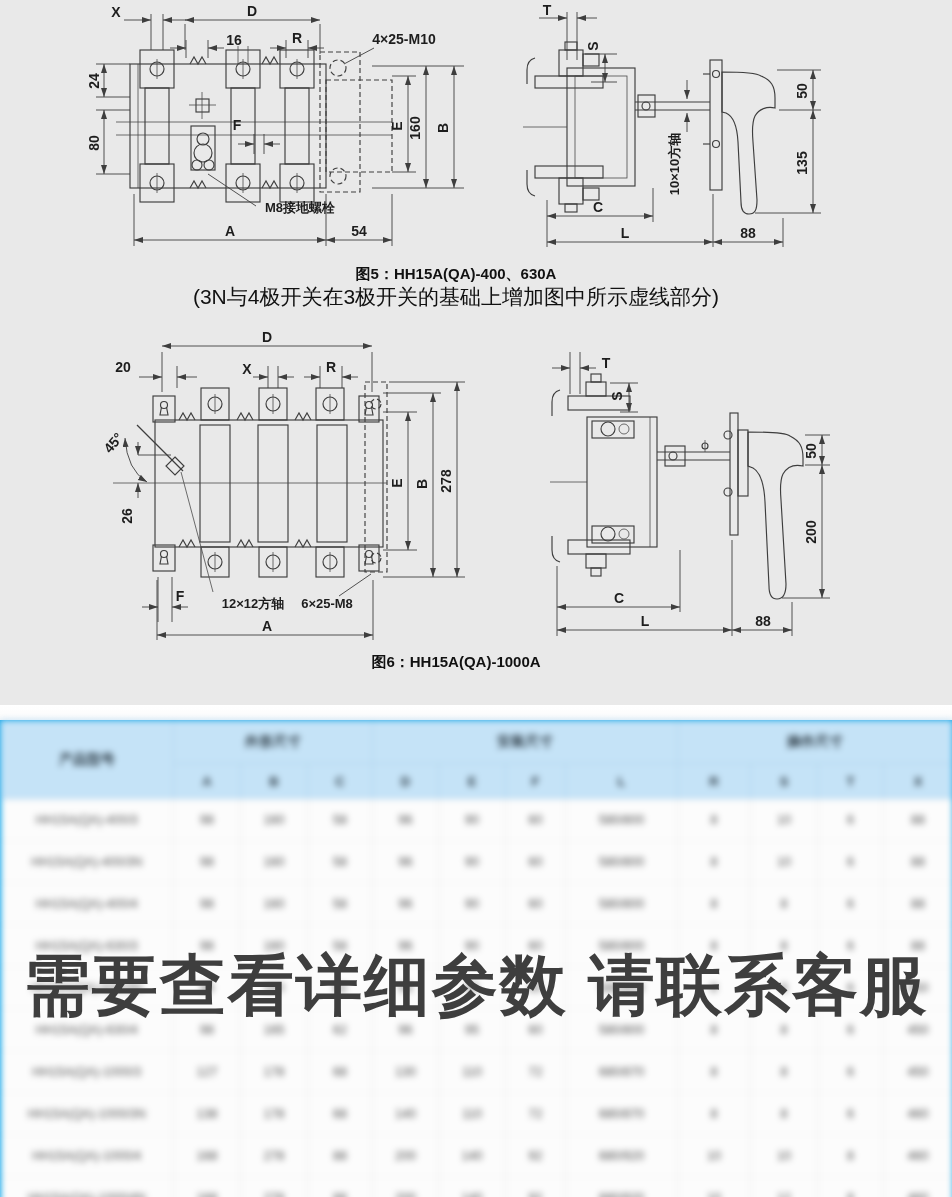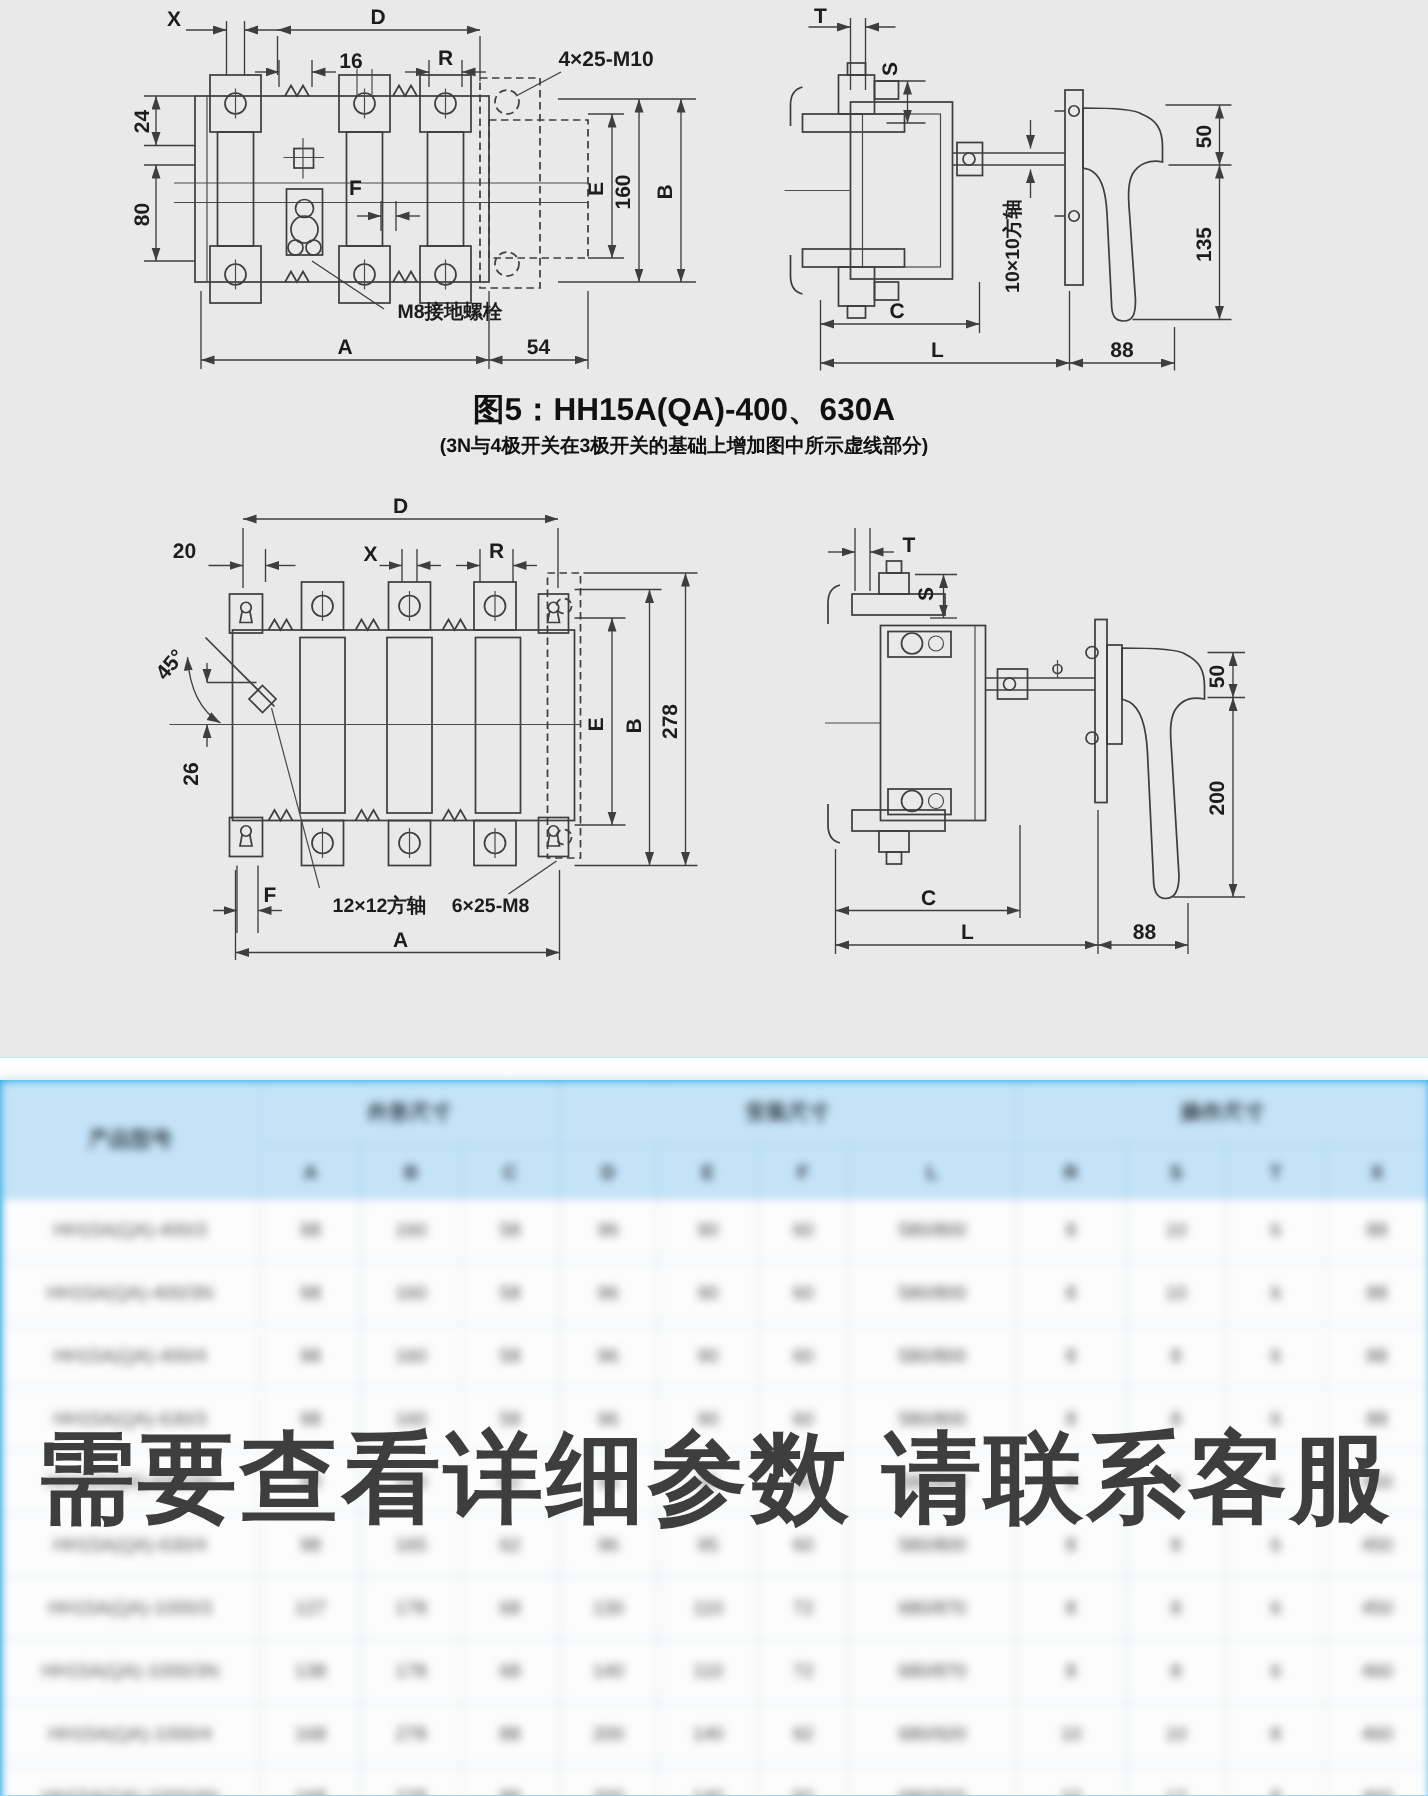--- a/index.html
+++ b/index.html
@@ -7,22 +7,22 @@
   .page{position:relative;width:952px;height:1197px;background:#ffffff;overflow:hidden;}
   .drawings{position:absolute;top:0;left:0;width:952px;height:705px;background:#e9e9e9;}
   .fig{position:absolute;}
   svg .ln{stroke:#3e3e3e;fill:none;stroke-width:1.15;}
   svg .thin{stroke:#4a4a4a;fill:none;stroke-width:0.8;}
   svg .dm{stroke:#3e3e3e;fill:none;stroke-width:0.9;}
   svg .dsh{stroke-dasharray:5 3;}
   svg text{font:bold 14px "Liberation Sans","DejaVu Sans",sans-serif;fill:#1d1d1d;text-anchor:middle;}
   svg text.cjk{font-size:13px;}
   .caption{position:absolute;left:0;width:952px;padding-right:40px;box-sizing:border-box;text-align:center;color:#111;}
-  .caption .t1{font-size:21px;font-weight:bold;line-height:24px;}
-  .caption .t2{font-size:13px;font-weight:bold;line-height:21px;}
+  .caption .t1{font-size:15px;font-weight:bold;line-height:24px;}
+  .caption .t2{font-size:21px;font-weight:normal;line-height:21px;}
   .table-area{position:absolute;top:705px;left:0;width:952px;height:632px;background:#0ea5e9;}
   .gap-band{position:absolute;top:0;left:0;right:0;height:15px;background:linear-gradient(#ffffff,#fbfbfb);}
   .blur-wrap{position:absolute;top:15px;left:0;right:0;bottom:0;filter:blur(3px);}
   table.spec{border-collapse:collapse;width:952px;table-layout:fixed;}
   table.spec th{background:#c5e3f7;color:#2e3c46;font-weight:bold;border:1px solid #aed3ec;}
   table.spec .grp{height:40px;font-size:14px;}
   table.spec .sub{height:32px;font-size:13px;}
   table.spec .prod-h{font-size:14px;}
   table.spec td{height:39px;text-align:center;font-size:12.5px;color:#4c4c4c;border-right:1px solid #e7e7e7;border-bottom:1px solid #f0f0f0;background:#fcfcfc;}
   table.spec td.model{color:#565656;}
@@ -385,20 +385,21 @@
         <line x1="202" y1="200" x2="202" y2="296" class="dm"></line>
           <line x1="262" y1="262" x2="262" y2="296" class="dm"></line>
         <line x1="27" y1="290" x2="202" y2="290" class="dm" marker-start="url(#as)" marker-end="url(#ae)"></line>
         <text x="115" y="286">L</text>
         <line x1="202" y1="290" x2="262" y2="290" class="dm" marker-start="url(#as)" marker-end="url(#ae)"></line>
         <text x="233" y="286">88</text>
       </g>
     </svg>
 
     <div class="caption" style="top:650px">
+      <div class="t1">图6：HH15A(QA)-1000A</div>
     </div>
   </div>
 
   <div class="table-area">
     <div class="gap-band"></div>
     <div class="blur-wrap">
       <table class="spec">
           <colgroup>
             <col style="width: 173px;">
             <col style="width: 67px;">

